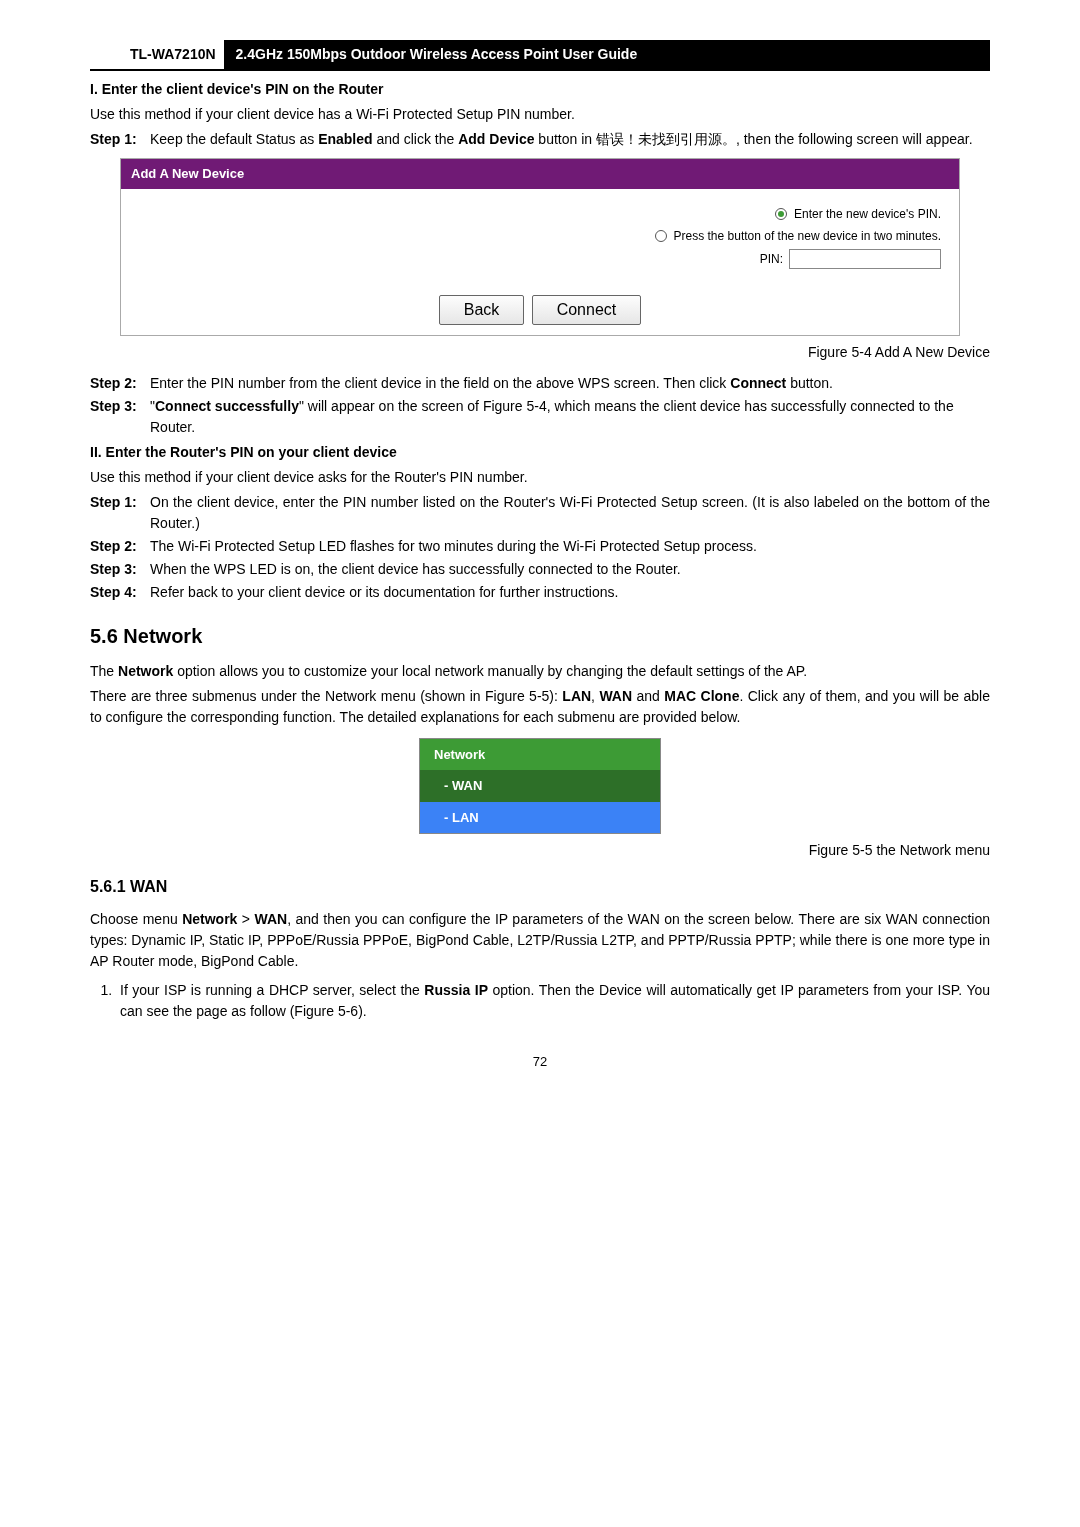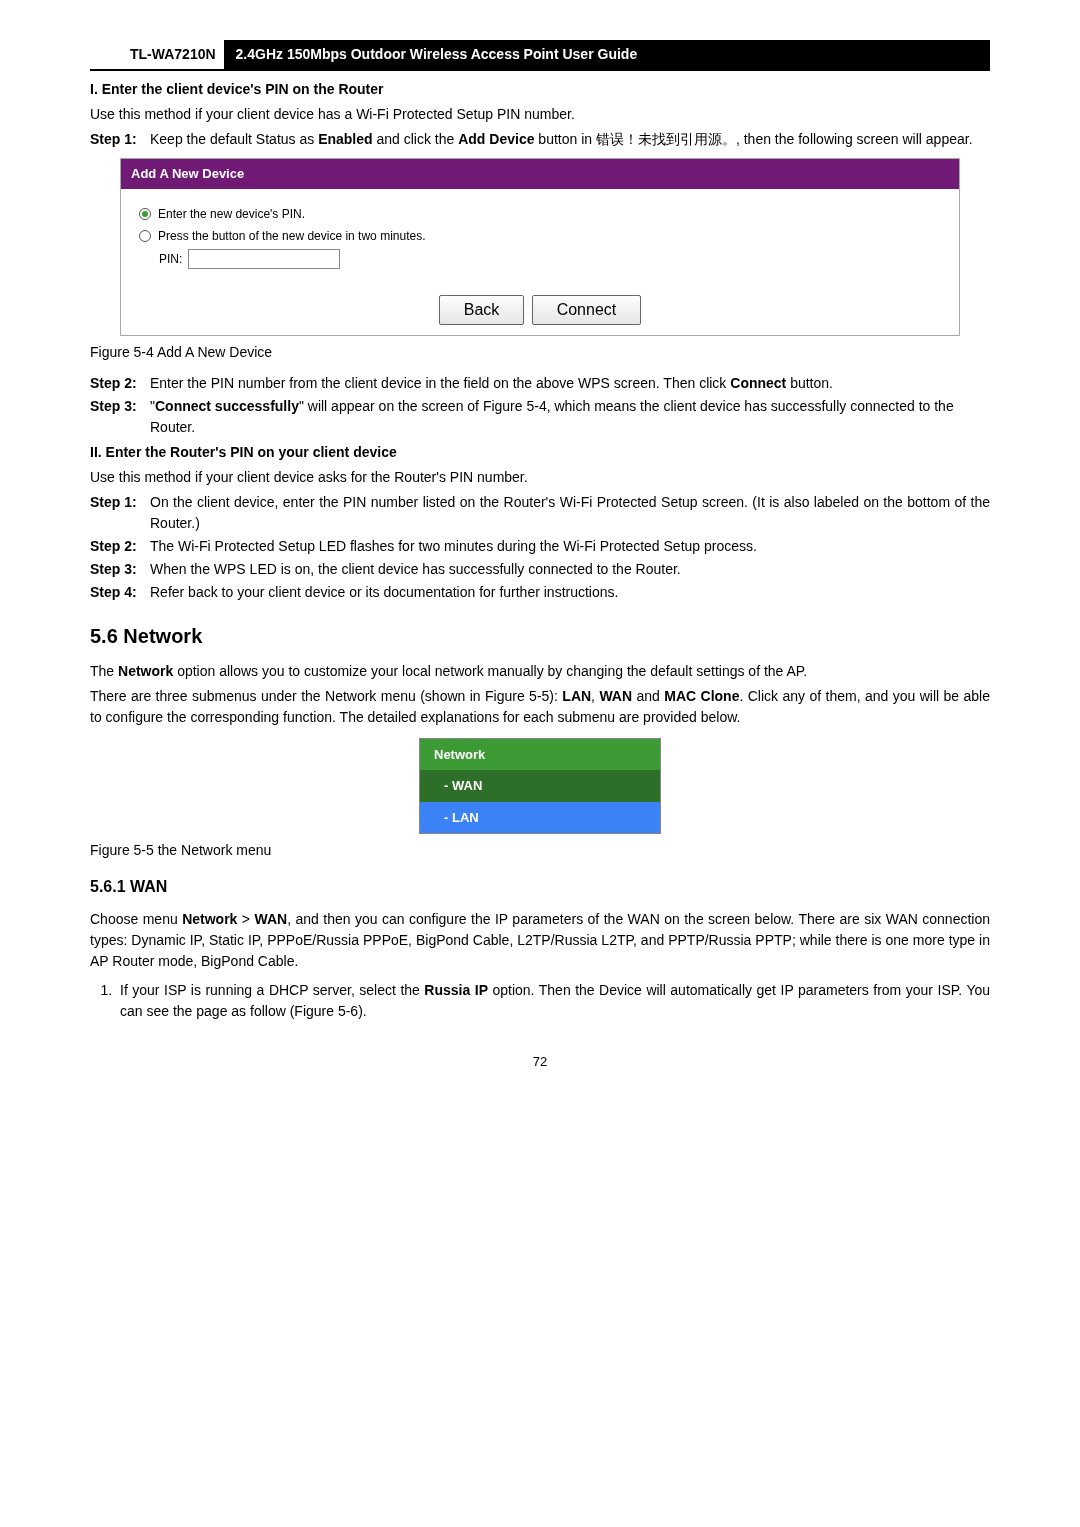--- a/index.html
+++ b/index.html
@@ -63,20 +63,21 @@
     padding: 5px 10px;
     font-size: 13px;
   }
   .wps-body {
     padding: 12px 18px 14px 18px;
   }
   .wps-row {
     display: flex;
     align-items: center;
     margin: 4px 0;
+    justify-content: flex-end;
   }
   .radio {
     width: 12px; height: 12px;
     border: 1px solid #555;
     border-radius: 50%;
     margin-right: 7px;
     display: inline-flex;
     align-items: center; justify-content: center;
     box-sizing: border-box;
   }
@@ -97,21 +98,21 @@
   }
   .wps-btn {
     display: inline-block;
     border: 1px solid #666;
     background: linear-gradient(#fdfdfd,#e6e6e6);
     padding: 2px 24px;
     font-size: 16px;
     margin: 0 2px;
     border-radius: 2px;
   }
-  .figcap { text-align: left; margin: 6px 0 10px 0; }
+  .figcap { text-align: right; margin: 6px 0 10px 0; }
   h2.h56 {
     font-size: 20px;
     margin: 18px 0 10px 0;
   }
   .net-menu {
     width: 240px;
     margin: 10px auto 6px auto;
     border: 1px solid #888;
     font-family: Tahoma, Arial, sans-serif;
   }

